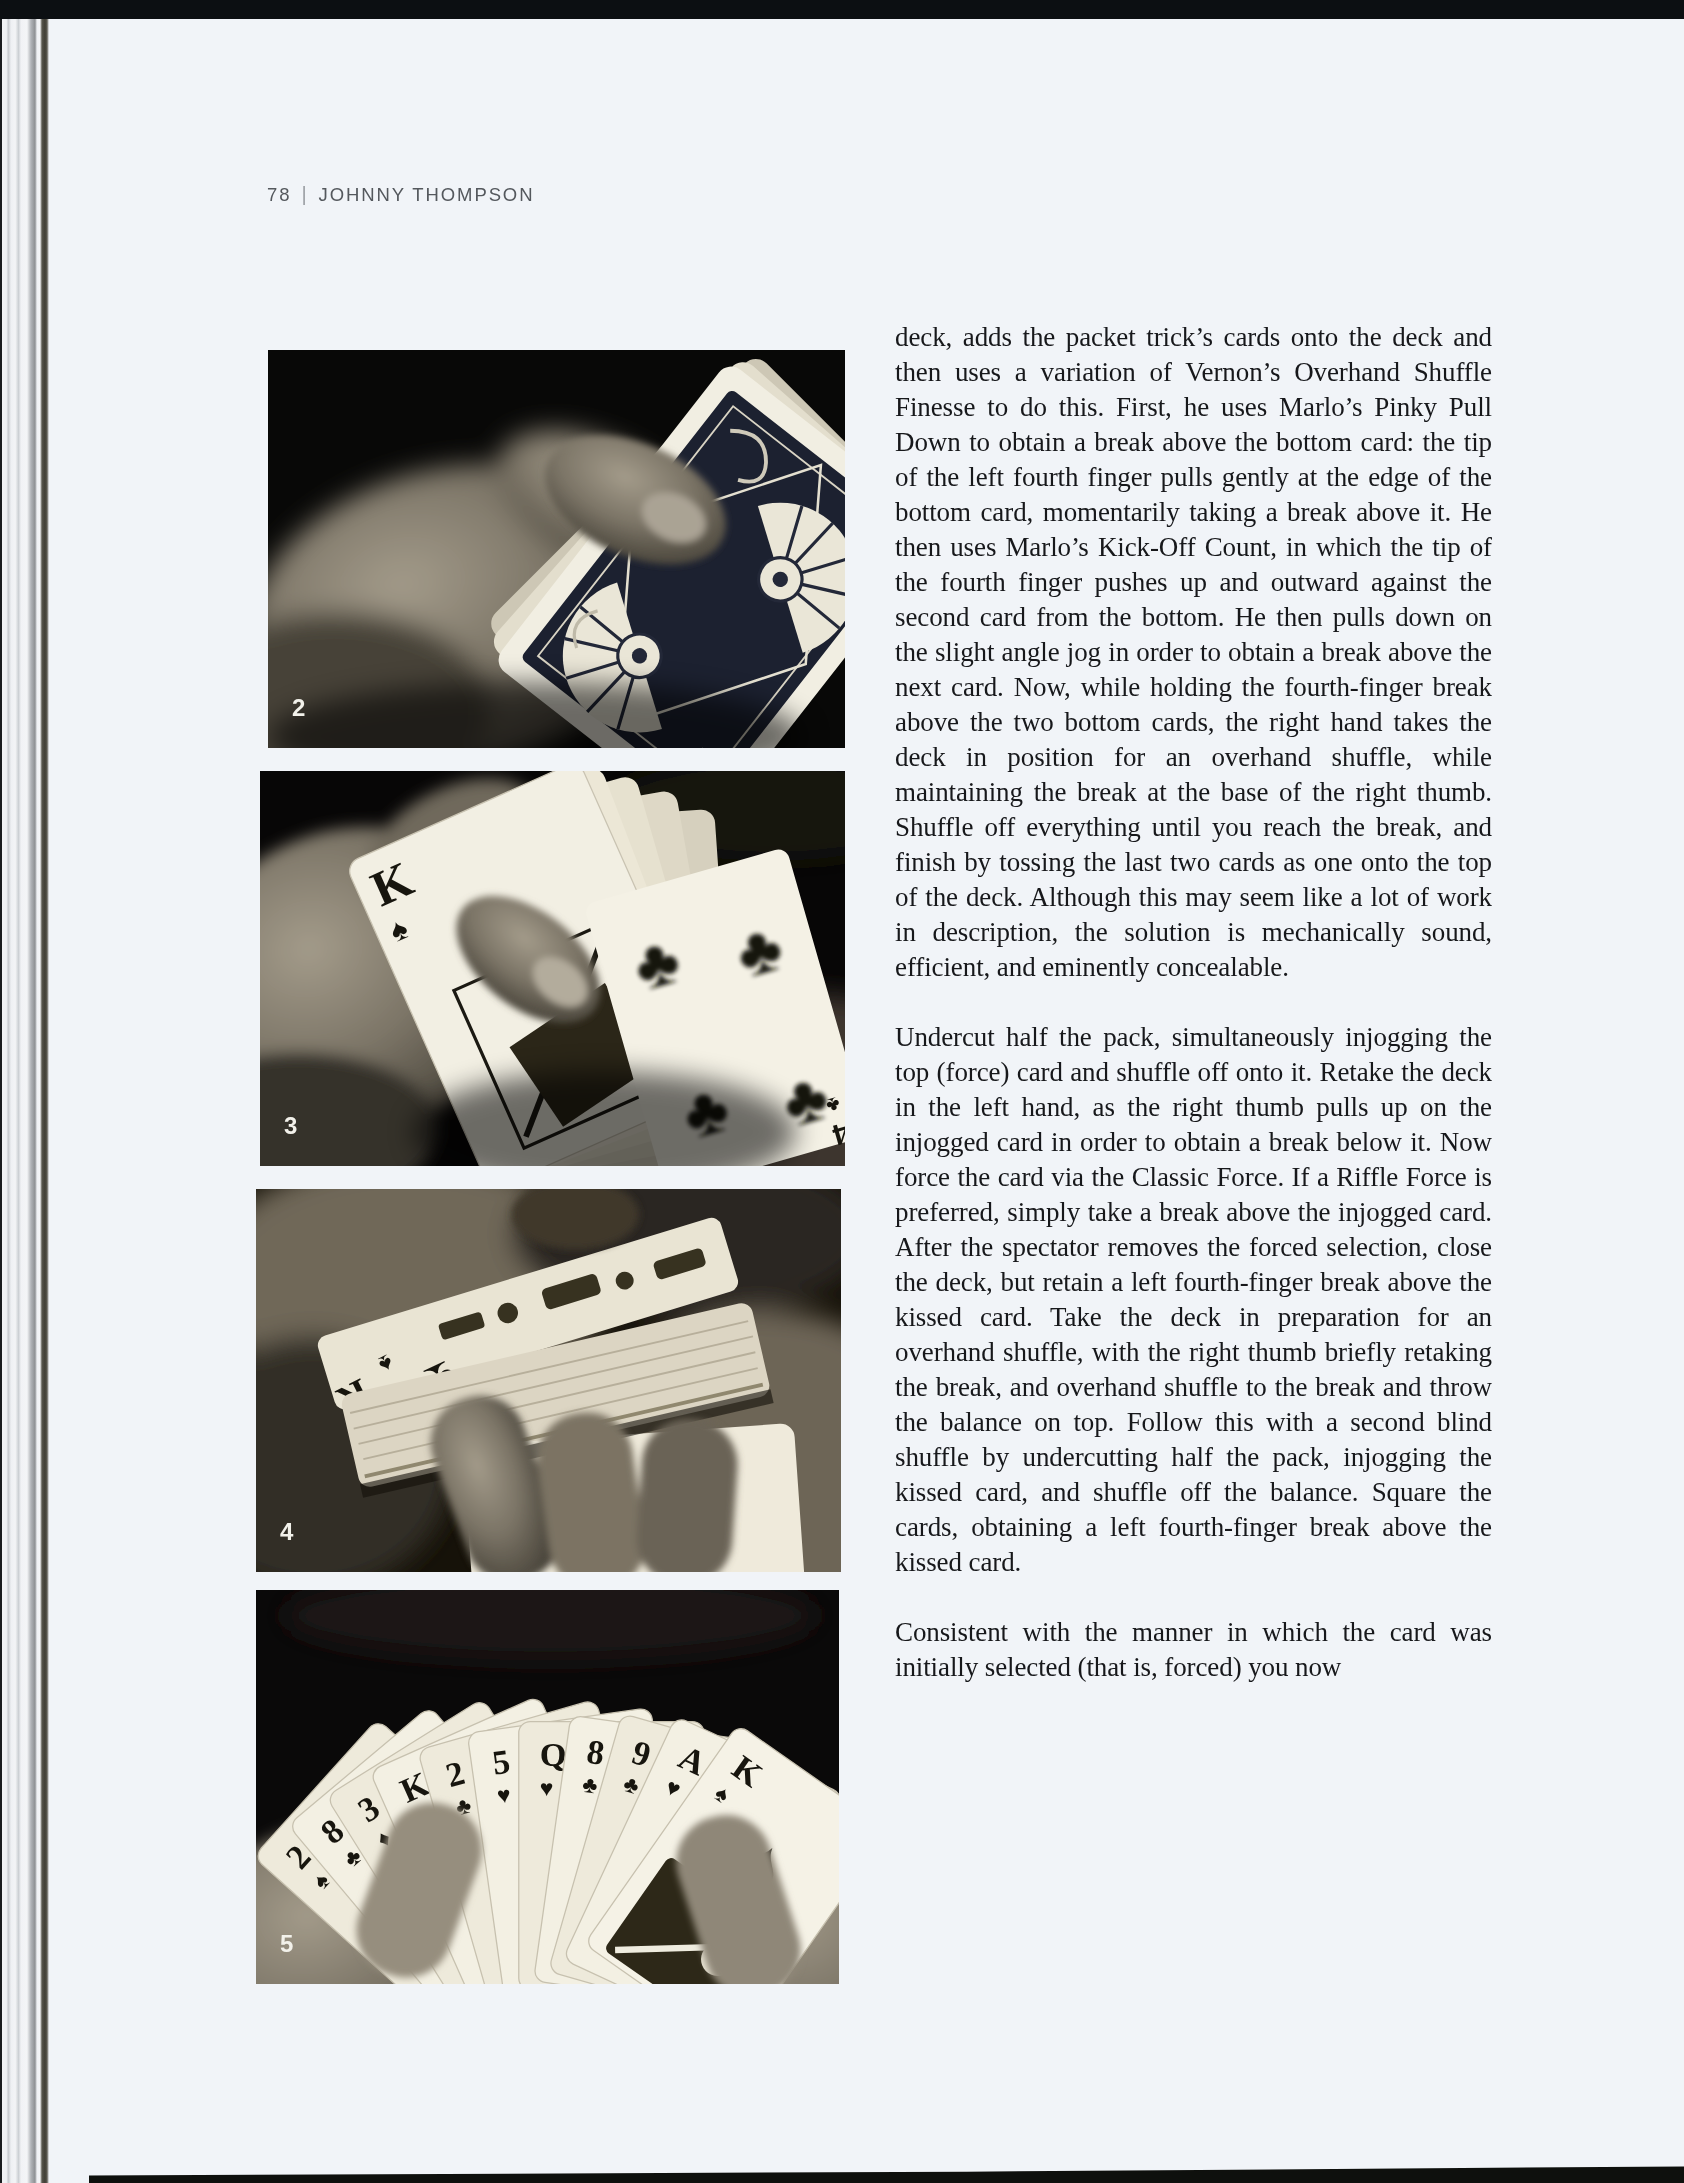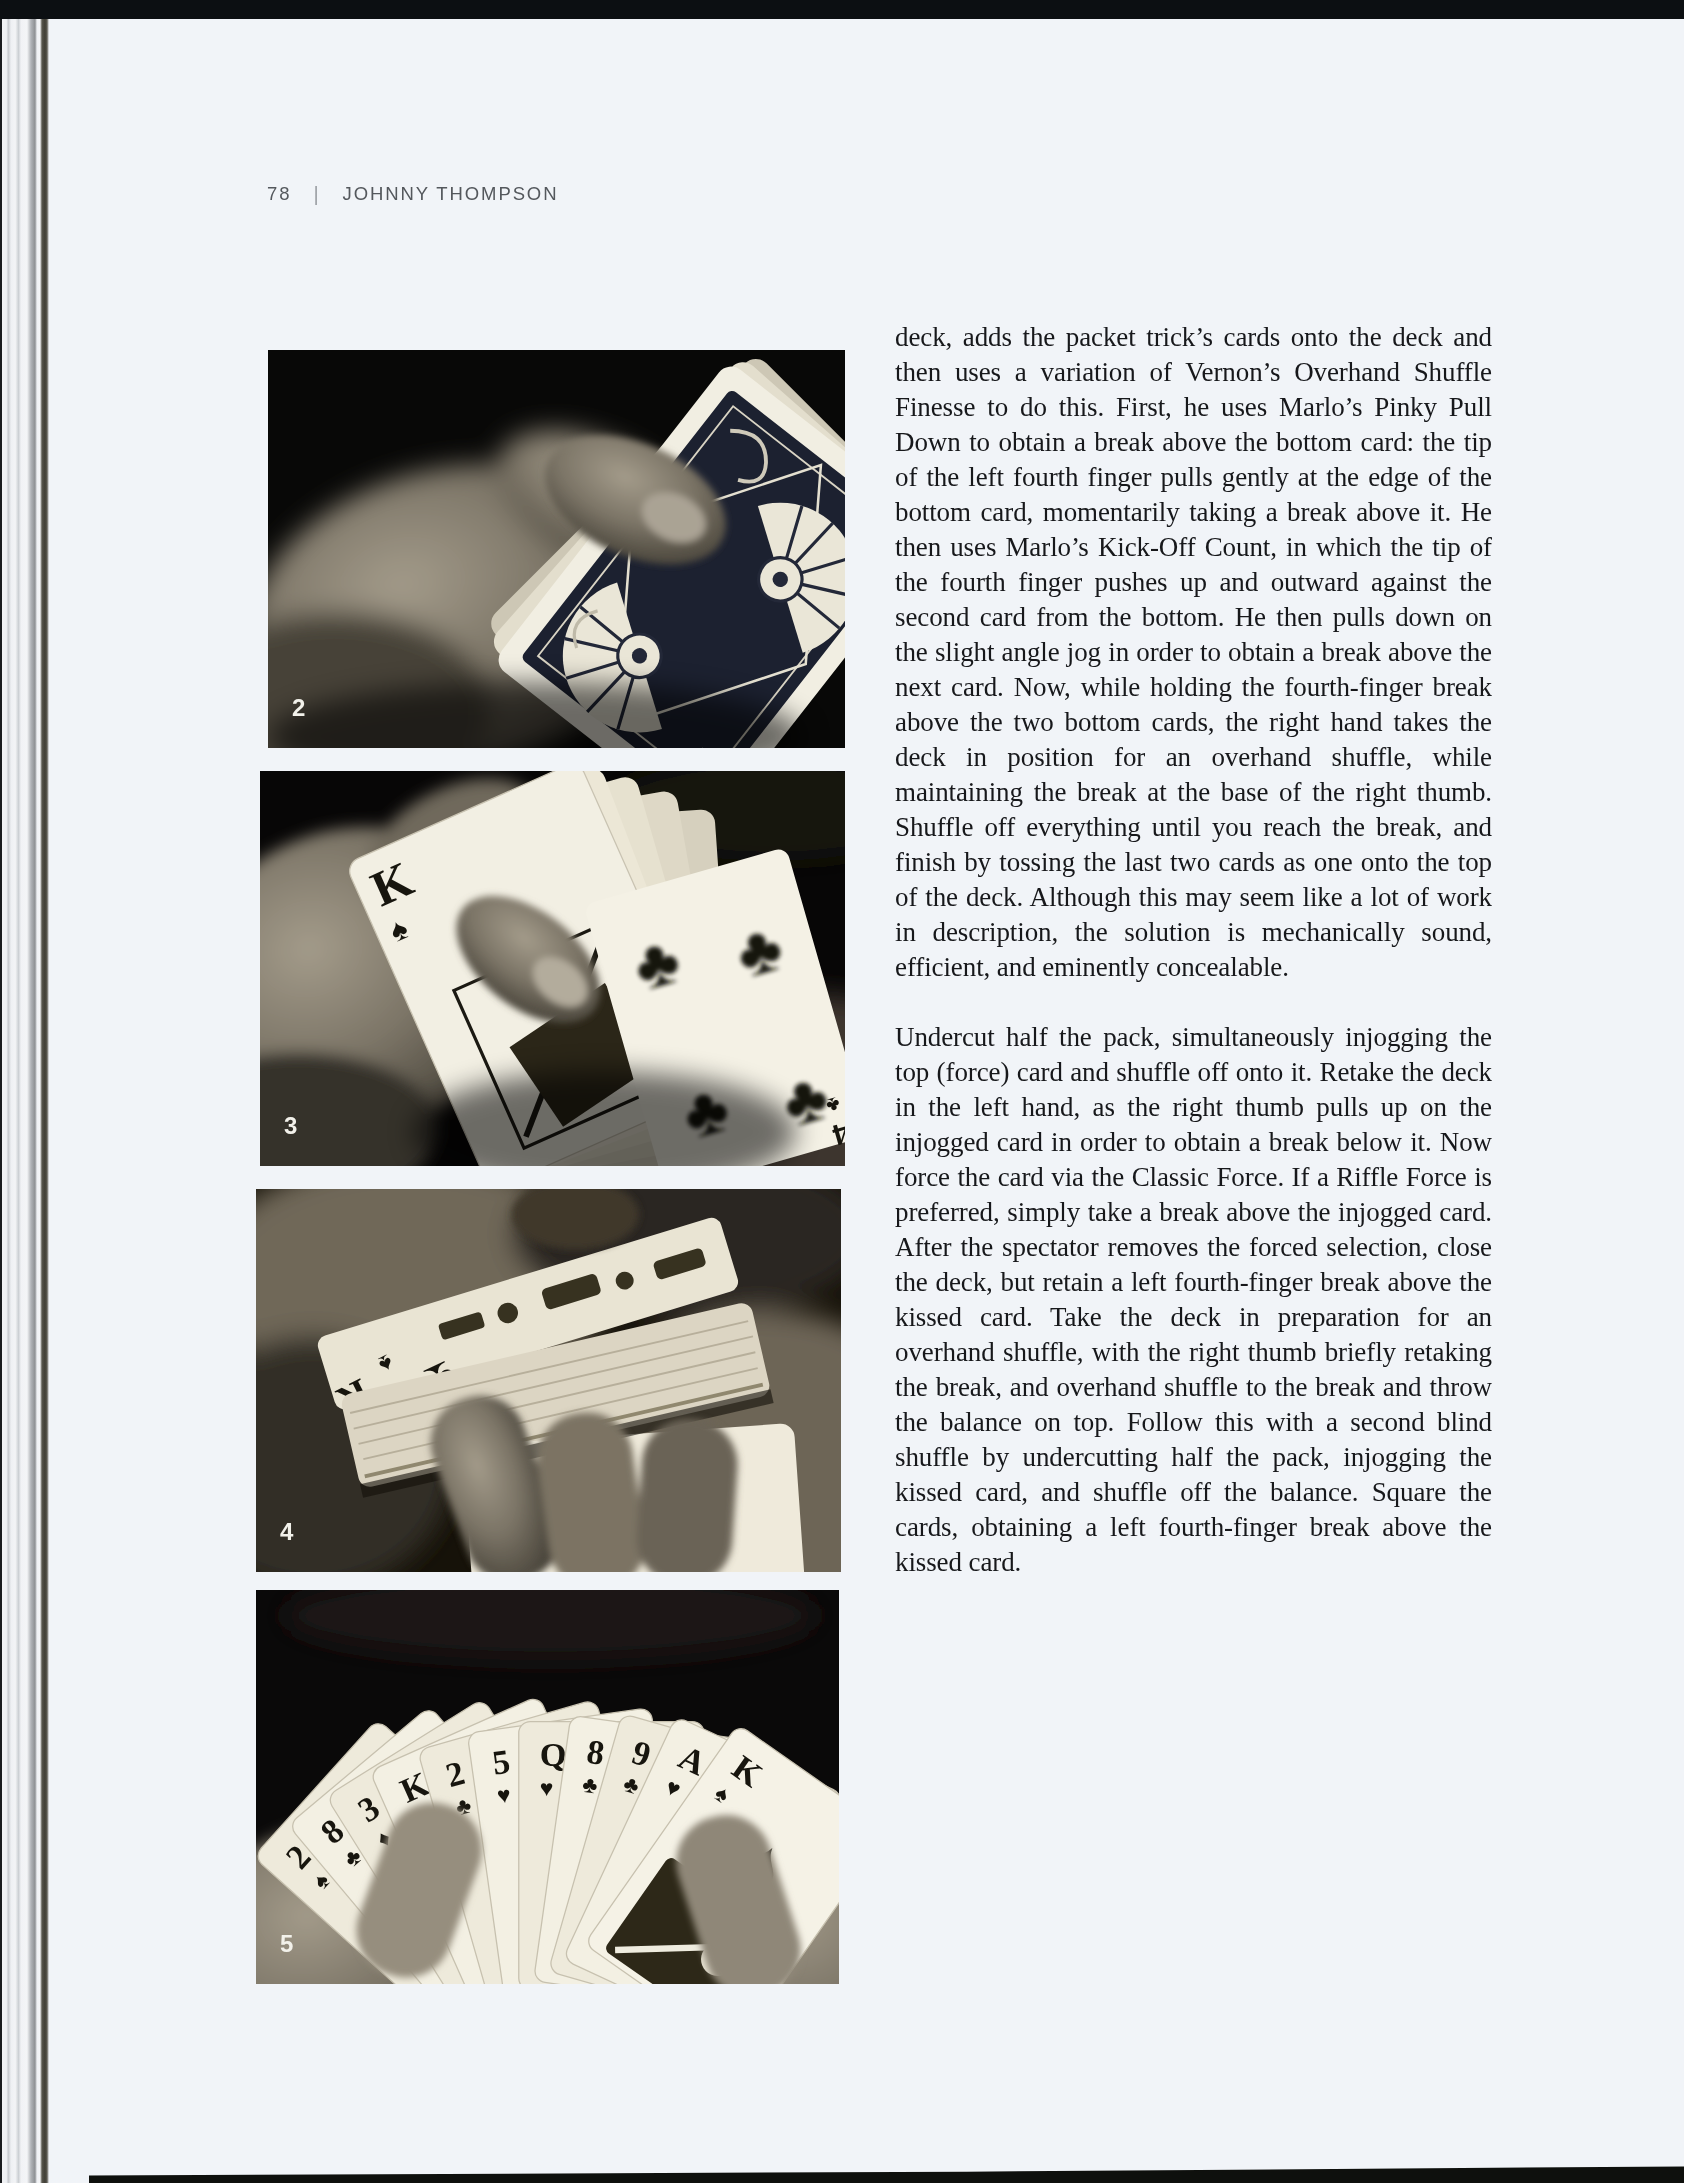--- a/index.html
+++ b/index.html
@@ -13,21 +13,21 @@
         background:linear-gradient(90deg,
           #191b1e 0,#191b1e 1.9px,
           #f2f3f5 1.9px,#eef0f3 6.4px,
           #c6c9ce 8.3px,#eef0f3 11px,
           #f3f4f6 15.3px,#ccd0d4 18.5px,#f1f2f5 21px,
           #f4f5f7 27px,#b0b3b7 31px,#8e9093 35px,
           #eff1f4 37px,#f4f5f7 40px,
           #56544b 42px,#403e35 45px,#5a584f 47px,
           #f1f4f8 49px,#f1f4f8 61px);}
   
-  .header{position:absolute;left:267px;top:183px;display:flex;gap:22px;
+  .header{position:absolute;left:267px;top:183px;display:flex;align-items:center;gap:10px;
         font-family:"Liberation Sans",sans-serif;font-size:18.5px;letter-spacing:1.9px;color:#54585d;}
   .header .sep{color:#9b9fa4;font-size:20px;}
   
   figure.photo{position:absolute;margin:0;background:#0a0908;}
   figure.photo svg{display:block;width:100%;height:100%;}
   .fig-num{position:absolute;left:24px;bottom:25.6px;font-family:"Liberation Sans",sans-serif;
         font-weight:700;font-size:24px;color:#f2f1ea;letter-spacing:0.6px;}
   .f2{left:268px;top:350px;width:577px;height:398px;}
   .f3{left:260px;top:771px;width:585px;height:395px;}
   .f4{left:256px;top:1189px;width:585px;height:383px;}
@@ -305,19 +305,20 @@
       <g filter="url(#b6)">
         <rect x="680" y="350" width="150" height="290" rx="72" fill="#8f8778" transform="rotate(-18 755 495)"></rect>
       </g>
     </svg>
     <span class="fig-num">5</span>
   </figure>
 
   <section class="article">
     <p>deck, adds the packet trick’s cards onto the deck and then uses a variation of Vernon’s Overhand Shuffle Finesse to do this. First, he uses Marlo’s Pinky Pull Down to obtain a break above the bottom card: the tip of the left fourth finger pulls gently at the edge of the bottom card, momentarily taking a break above it. He then uses Marlo’s Kick-Off Count, in which the tip of the fourth finger pushes up and outward against the second card from the bottom. He then pulls down on the slight angle jog in order to obtain a break above the next card. Now, while holding the fourth-finger break above the two bottom cards, the right hand takes the deck in position for an overhand shuffle, while maintaining the break at the base of the right thumb. Shuffle off everything until you reach the break, and finish by tossing the last two cards as one onto the top of the deck. Although this may seem like a lot of work in description, the solution is mechanically sound, efficient, and eminently concealable.</p>
     <p>Undercut half the pack, simultaneously injogging the top (force) card and shuffle off onto it. Retake the deck in the left hand, as the right thumb pulls up on the injogged card in order to obtain a break below it. Now force the card via the Classic Force. If a Riffle Force is preferred, simply take a break above the injogged card. After the spectator removes the forced selection, close the deck, but retain a left fourth-finger break above the kissed card. Take the deck in preparation for an overhand shuffle, with the right thumb briefly retaking the break, and overhand shuffle to the break and throw the balance on top. Follow this with a second blind shuffle by undercutting half the pack, injogging the kissed card, and shuffle off the balance. Square the cards, obtaining a left fourth-finger break above the kissed card.</p>
+    <p class="last">Consistent with the manner in which the card was initially selected (that is, forced) you now</p>
   </section>
 
   <div class="top-bar"></div>
   <div class="bottom-bar"></div>
 
 </div>
 
 
 </body></html>

